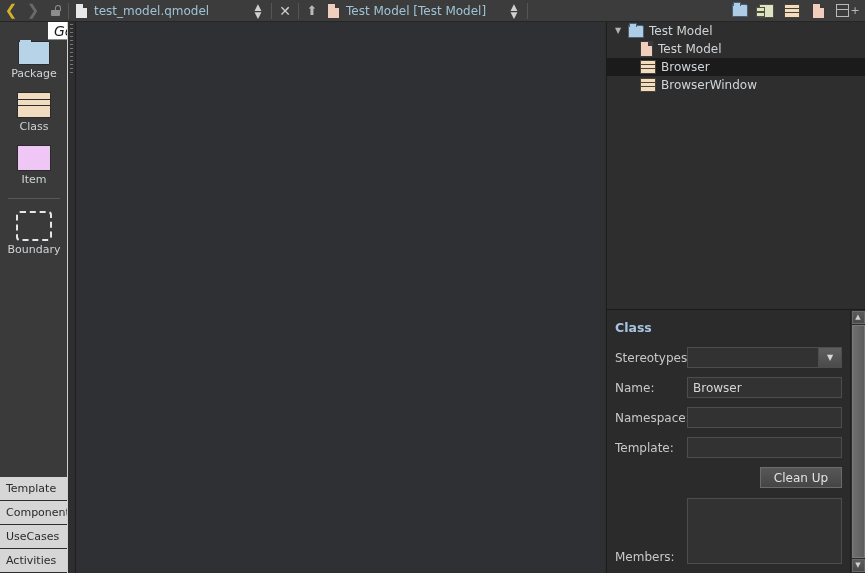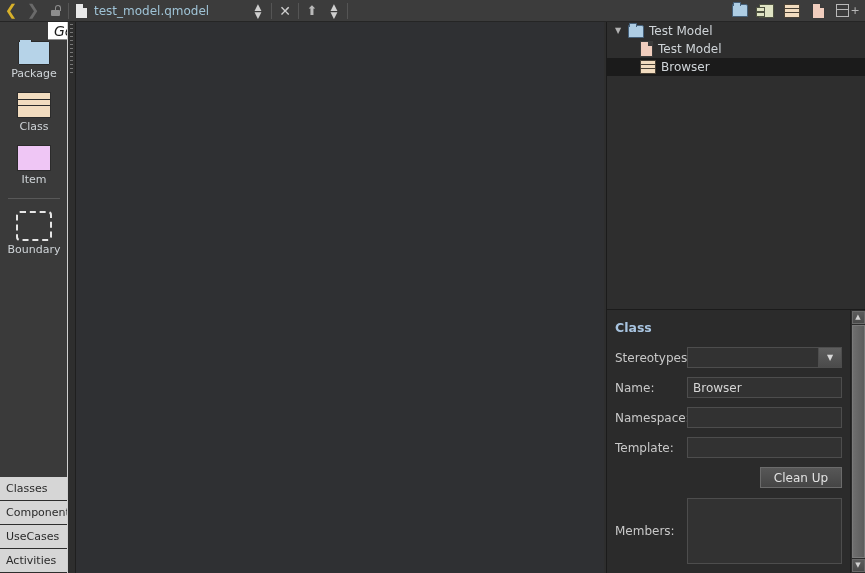--- a/index.html
+++ b/index.html
@@ -168,21 +168,21 @@
     width:22px;background:linear-gradient(#5e5e5e,#4b4b4b);border-left:1px solid #4d4d4d;
     display:flex;align-items:center;justify-content:center;color:#d8d8d8;font-size:8px;
   }
   .btnrow{display:flex;justify-content:flex-end;margin-bottom:10px;}
   .cleanup{
     min-width:82px;height:21px;background:linear-gradient(#575757,#454545);
     border:1px solid #6b6b6b;color:#e2e2e2;font-size:12px;
     display:flex;align-items:center;justify-content:center;padding:8px 10px;
     box-sizing:border-box;
   }
-  .frow.top{align-items:center;}
+  .frow.top{align-items:flex-end;}
   .fbox{
     flex:1;height:66px;background:#323232;border:1px solid #4d4d4d;box-sizing:border-box;
   }
   
   .vscroll{
     width:15px;background:#2b2b2b;border-left:1px solid #1f1f1f;
     display:flex;flex-direction:column;align-items:center;
     padding:1px 0;box-sizing:border-box;
   }
   .sb-btn{
@@ -223,20 +223,24 @@
     </div>
     <div class="sep"></div>
     <div class="tb-btn">
       <span class="xicon">✕</span>
     </div>
     <div class="sep"></div>
     <div class="tb-btn">
       <span class="uparrow">⬆</span>
     </div>
 
+    <div class="pathfield f2">
+      <span class="ic ic-doc"></span>
+      <span class="ptext">Test Model [Test Model]</span>
+    </div>
     <div class="tb-btn">
       <span class="spin">▲<br>▼</span>
     </div>
     <div class="sep"></div>
 
     <div style="flex:1"></div>
 
     <div class="tb-btn" style="width:26px">
       <span class="ic ic-folder"></span>
     </div>
@@ -278,21 +282,21 @@
       <div class="pal-sep"></div>
 
 
       <div class="pal-item">
         <div class="pi-bnd"></div>
         <div class="lbl">Boundary</div>
       </div>
     </div>
 
     <div class="pal-tabs">
-      <div class="pal-tab">Classes</div>
+      <div class="pal-tab">Template</div>
       <div class="pal-tab">Components</div>
       <div class="pal-tab">UseCases</div>
       <div class="pal-tab">Activities</div>
     </div>
   </div>
 
   <div class="vsplit left">
     <div class="grip"></div>
   </div>
 
@@ -308,20 +312,25 @@
       </div>
       <div class="trow">
         <span class="indent2"></span>
         <span class="ic ic-doc"></span>
         <span>Test Model</span>
       </div>
       <div class="trow sel">
         <span class="indent2"></span>
         <span class="ic ic-class"></span>
         <span>Browser</span>
+      </div>
+      <div class="trow">
+        <span class="indent2"></span>
+        <span class="ic ic-class"></span>
+        <span>BrowserWindow</span>
       </div>
     </div>
 
     <div class="props">
       <div class="props-inner">
         <div class="props-title">Class</div>
 
         <div class="frow">
           <div class="flabel">Stereotypes:</div>
           <div class="fcombo">

